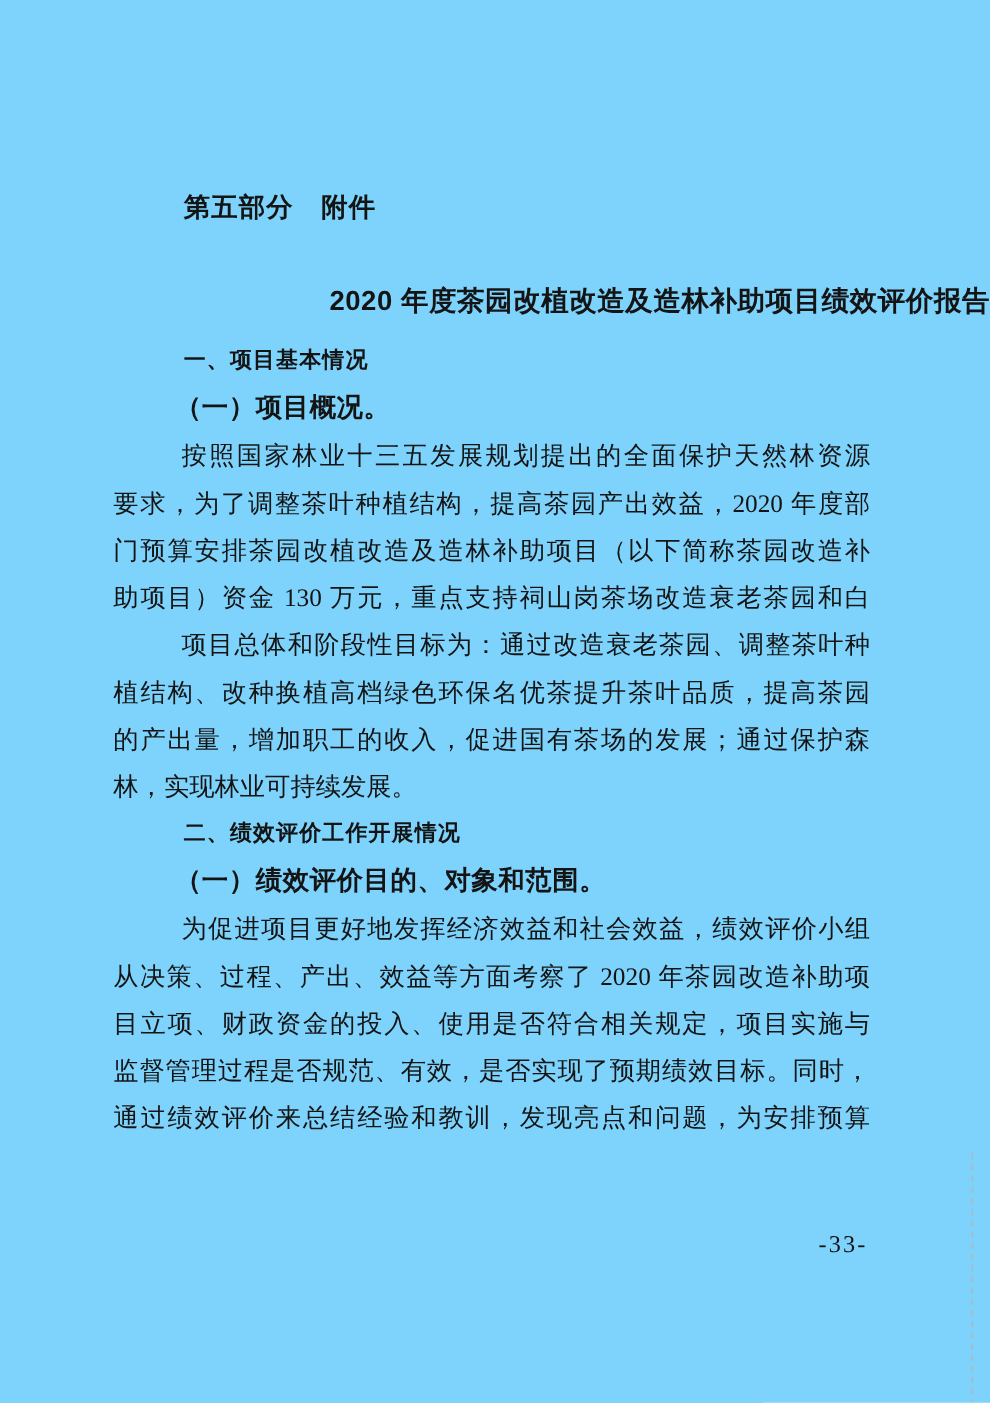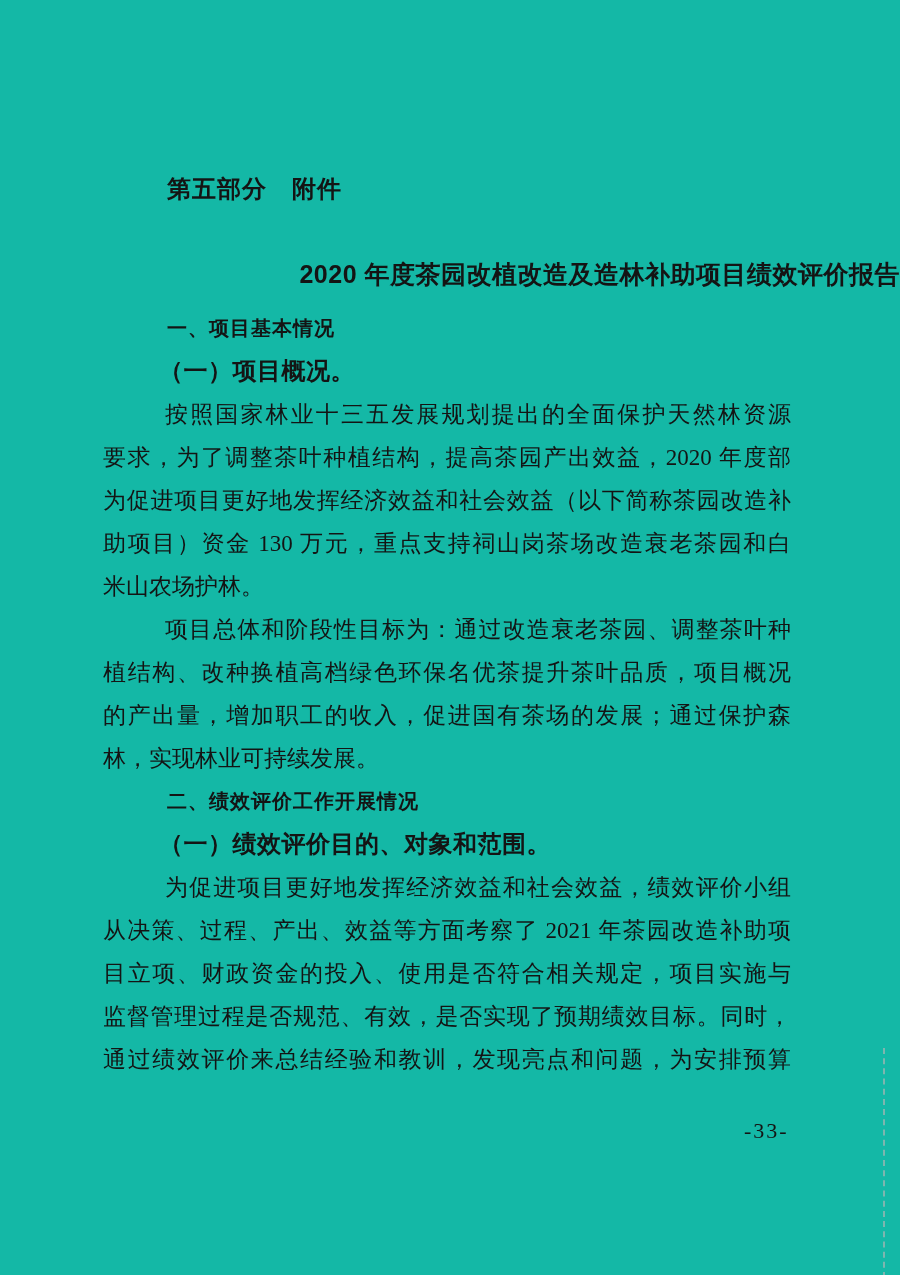--- a/index.html
+++ b/index.html
@@ -1,19 +1,19 @@
 <!DOCTYPE html>
 <html><head>
 <meta charset="utf-8">
 <style>
   html,body{margin:0;padding:0;}
   .page{
     position:relative;
     width:900px;height:1275px;
-    background:#14b8a6;
+    background:#7dd3fc;
     color:#141414;
     font-family:"Liberation Serif","DejaVu Serif",serif;
     overflow:hidden;
   }
   .part-heading{
     position:absolute;left:167px;top:174px;
     font-family:"Liberation Sans","DejaVu Sans",sans-serif;
     font-size:24px;font-weight:700;line-height:30px;
     letter-spacing:1px;
   }
@@ -63,31 +63,30 @@
 
   <div class="part-heading">第五部分　附件</div>
 
   <div class="doc-title">2020 年度茶园改植改造及造林补助项目绩效评价报告</div>
 
   <div class="content">
     <div class="line h1">一、项目基本情况</div>
     <div class="line h2">（一）项目概况。</div>
     <div class="line fill indent">按照国家林业十三五发展规划提出的全面保护天然林资源</div>
     <div class="line fill">要求，为了调整茶叶种植结构，提高茶园产出效益，2020 年度部</div>
-    <div class="line fill">为促进项目更好地发挥经济效益和社会效益（以下简称茶园改造补</div>
+    <div class="line fill">门预算安排茶园改植改造及造林补助项目（以下简称茶园改造补</div>
     <div class="line fill">助项目）资金 130 万元，重点支持祠山岗茶场改造衰老茶园和白</div>
-    <div class="line">米山农场护林。</div>
     <div class="line fill indent">项目总体和阶段性目标为：通过改造衰老茶园、调整茶叶种</div>
-    <div class="line fill">植结构、改种换植高档绿色环保名优茶提升茶叶品质，项目概况</div>
+    <div class="line fill">植结构、改种换植高档绿色环保名优茶提升茶叶品质，提高茶园</div>
     <div class="line fill">的产出量，增加职工的收入，促进国有茶场的发展；通过保护森</div>
     <div class="line">林，实现林业可持续发展。</div>
     <div class="line h1">二、绩效评价工作开展情况</div>
     <div class="line h2">（一）绩效评价目的、对象和范围。</div>
     <div class="line fill indent">为促进项目更好地发挥经济效益和社会效益，绩效评价小组</div>
-    <div class="line fill">从决策、过程、产出、效益等方面考察了 2021 年茶园改造补助项</div>
+    <div class="line fill">从决策、过程、产出、效益等方面考察了 2020 年茶园改造补助项</div>
     <div class="line fill">目立项、财政资金的投入、使用是否符合相关规定，项目实施与</div>
     <div class="line fill">监督管理过程是否规范、有效，是否实现了预期绩效目标。同时，</div>
     <div class="line fill">通过绩效评价来总结经验和教训，发现亮点和问题，为安排预算</div>
   </div>
 
   <div class="pagenum">-33-</div>
 
   <div class="edge-dashes"></div>
 
 </div>

